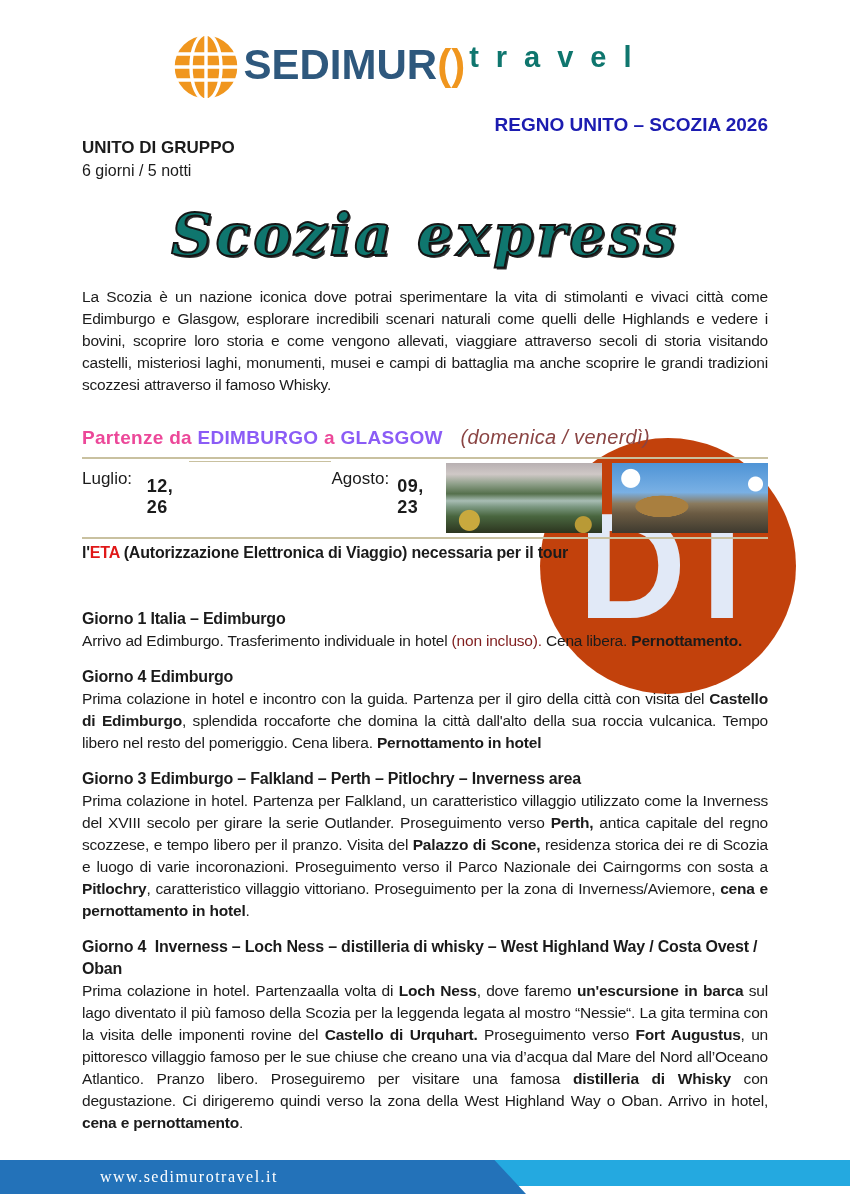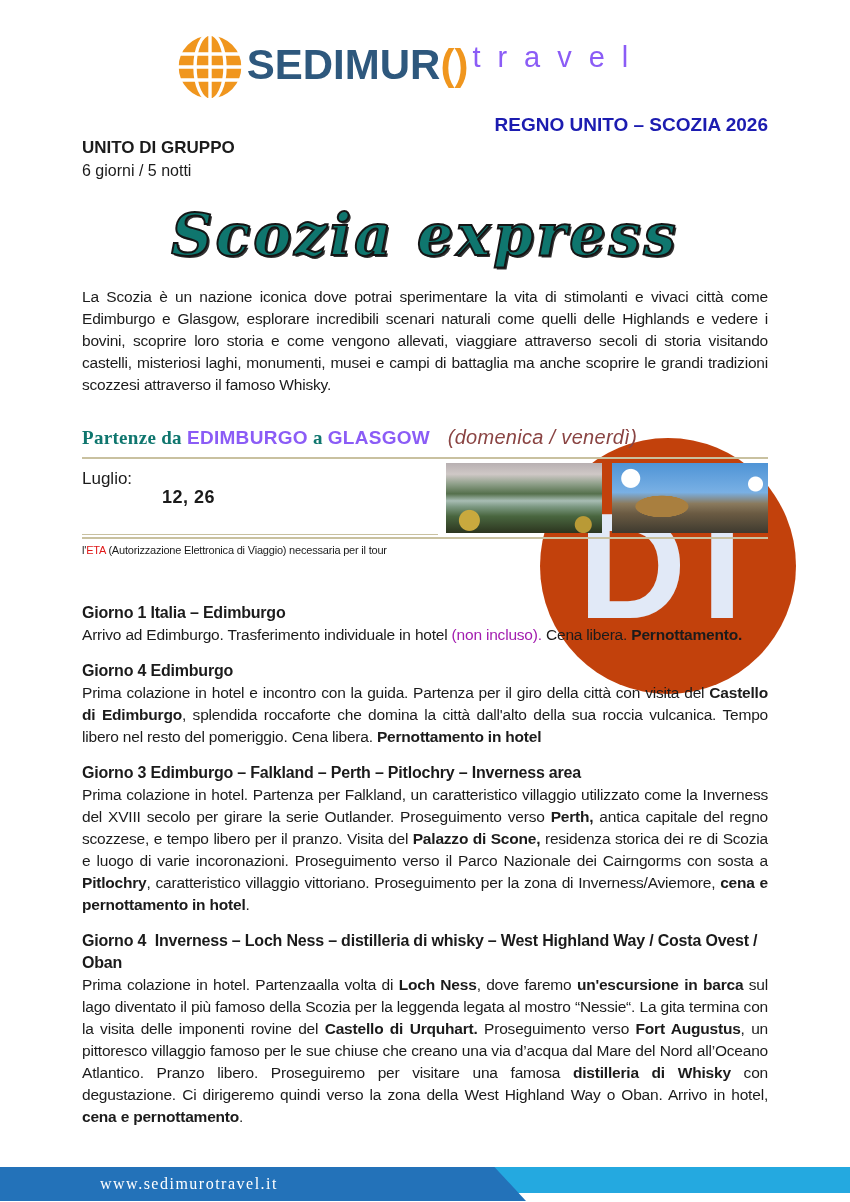--- a/index.html
+++ b/index.html
@@ -23,21 +23,21 @@
     font-weight:bold;font-size:150px;color:#e1e9f7;letter-spacing:-10px;
     font-family:"Liberation Sans",sans-serif;
   }
 
   
   .logo{display:flex;align-items:center;justify-content:center;padding-top:28px;margin-left:-30px;}
   .logo-globe{width:70px;height:70px;flex:0 0 auto;margin-right:2px;margin-top:4px;}
   .logo-text{display:flex;flex-direction:row;}
   .brand-line{font-weight:bold;font-size:42px;line-height:38px;color:#2e587d;letter-spacing:0px;}
   .brand-paren{color:#f0961e;}
-  .travel-line{font-weight:normal;font-size:29px;line-height:26px;color:#8b5cf6;letter-spacing:17px;margin-top:-2px;padding-left:4px;}
+  .travel-line{font-weight:bold;font-size:29px;line-height:26px;color:#0f766e;letter-spacing:17px;margin-top:-2px;padding-left:4px;}
 
   
   .region-title{margin-top:12px;text-align:right;font-size:19px;font-weight:bold;color:#1c1cb0;letter-spacing:0px;}
   .tour-type{font-size:17px;font-weight:bold;margin-top:2px;}
   .duration{font-size:16px;margin-top:4px;}
 
   
   .main-title{
     margin-top:24px;text-align:center;
     font-family:"DejaVu Serif","Liberation Serif",serif;
@@ -46,66 +46,66 @@
     color:#0f766e;
     -webkit-text-stroke:2px #151515;
     text-shadow:2px 2px 0 #333;
     letter-spacing:3px;
   }
 
   .intro{margin-top:20px;font-size:15.5px;line-height:22px;text-align:justify;letter-spacing:-0.2px;}
 
   
   .dep-heading{margin-top:30px;font-size:19px;font-weight:bold;white-space:pre-wrap;letter-spacing:0.3px;}
-  .seg-dark{color:#0f766e;font-family:Liberation Serif, serif;}
+  .seg-dark{color:#ec4899;}
   .seg-green{color:#8b5cf6;}
   .seg-note{color:#8a4443;font-style:italic;font-weight:normal;font-size:20px;}
 
   .dep-section{
     margin-top:8px;
     border-top:2px solid #c9c1a0;border-bottom:2px solid #c9c1a0;
     display:flex;align-items:stretch;
     padding:2px 0;
   }
-  .dep-table{width:356px;flex:0 0 auto;display:flex;flex-direction:column;justify-content:space-between;}
+  .dep-table{width:356px;flex:0 0 auto;display:flex;justify-content:center;}
   .dep-row{display:flex;align-items:center;height:36px;font-size:17px;}
   .dep-month{width:72px;}
   .dep-dates{font-weight:bold;font-size:18px;margin-left:8px;letter-spacing:0.5px;margin-top:36px;}
   .dep-divider{border:none;border-top:1.5px solid #c9c1a0;margin:0;width:356px;}
   .dep-photos{display:flex;gap:10px;margin-left:8px;padding:2px 0;}
   .photo{width:156px;height:70px;flex:0 0 auto;}
   .photo-loch{
     background:
       radial-gradient(circle at 15% 82%, #c9a93e 0 10px, rgba(0,0,0,0) 11px),
       radial-gradient(circle at 88% 88%, #b99a36 0 8px, rgba(0,0,0,0) 9px),
       linear-gradient(180deg,#b8b0b2 0%,#cfc8c6 16%,#8fa08a 30%,#55704c 44%,#a8bdb4 54%,#7e9a84 62%,#49663f 76%,#2c351f 100%);
   }
   .photo-castle{
     background:
       radial-gradient(circle at 12% 22%, #ffffff 0 9px, rgba(255,255,255,0) 10px),
       radial-gradient(circle at 92% 30%, #ffffff 0 7px, rgba(255,255,255,0) 8px),
       radial-gradient(ellipse at 32% 62%, #a97f3f 0 26px, rgba(0,0,0,0) 27px),
       linear-gradient(180deg,#4f94d6 0%,#79b0e4 42%,#8a7a5e 58%,#6b5b43 72%,#3e3a2f 100%);
   }
 
-  .eta-line{margin-top:5px;font-size:11px;font-weight:400;letter-spacing:-0.2px;}
+  .eta-line{margin-top:5px;font-size:16px;font-weight:700;letter-spacing:-0.2px;}
   .seg-red{color:#e01818;}
-  .seg-blue{color:#a21caf;}
+  .seg-blue{color:#7f1d1d;}
   .seg-bold{font-weight:bold;}
   .seg-normal{}
 
   
   .day{margin-top:14px;}
   .day-first{margin-top:46px;}
   .day-heading{font-size:16px;font-weight:bold;white-space:pre-wrap;letter-spacing:-0.2px;line-height:22px;}
   .day-body{font-size:15.5px;line-height:22px;text-align:justify;letter-spacing:-0.2px;}
 
   
   .footer{
-    position:absolute;left:0;bottom:9px;width:850px;height:26px;
+    position:absolute;left:0;bottom:16px;width:850px;height:26px;
     background:#24a9e0;z-index:2;
   }
   .footer-dark{
     position:absolute;left:0;top:0;height:34px;width:526px;
     background:#2372b9;
     clip-path:polygon(0 0, 94% 0, 100% 100%, 0 100%);
   }
   .footer-url{
     position:absolute;left:100px;top:0;line-height:34px;
     color:#ffffff;font-family:"Liberation Serif",serif;
@@ -153,20 +153,24 @@
 
     <div class="dep-heading"><span class="seg-dark">Partenze da </span><span class="seg-green">EDIMBURGO</span><span class="seg-dark"> a </span><span class="seg-green">GLASGOW</span><span class="seg-note">   (domenica / venerdì)</span></div>
 
     <div class="dep-section">
       <div class="dep-table">
         <div class="dep-row">
           <span class="dep-month">Luglio:</span>
           <span class="dep-dates">12, 26</span>
         </div>
         <hr class="dep-divider">
+        <div class="dep-row">
+          <span class="dep-month">Agosto:</span>
+          <span class="dep-dates">09, 23</span>
+        </div>
       </div>
       <div class="dep-photos">
         <div class="photo photo-loch"></div>
         <div class="photo photo-castle"></div>
       </div>
     </div>
 
     <div class="eta-line"><span class="seg-normal">l'</span><span class="seg-red">ETA</span><span class="seg-normal"> (Autorizzazione Elettronica di Viaggio) necessaria per il tour</span></div>
 
     <div class="day day-first">

